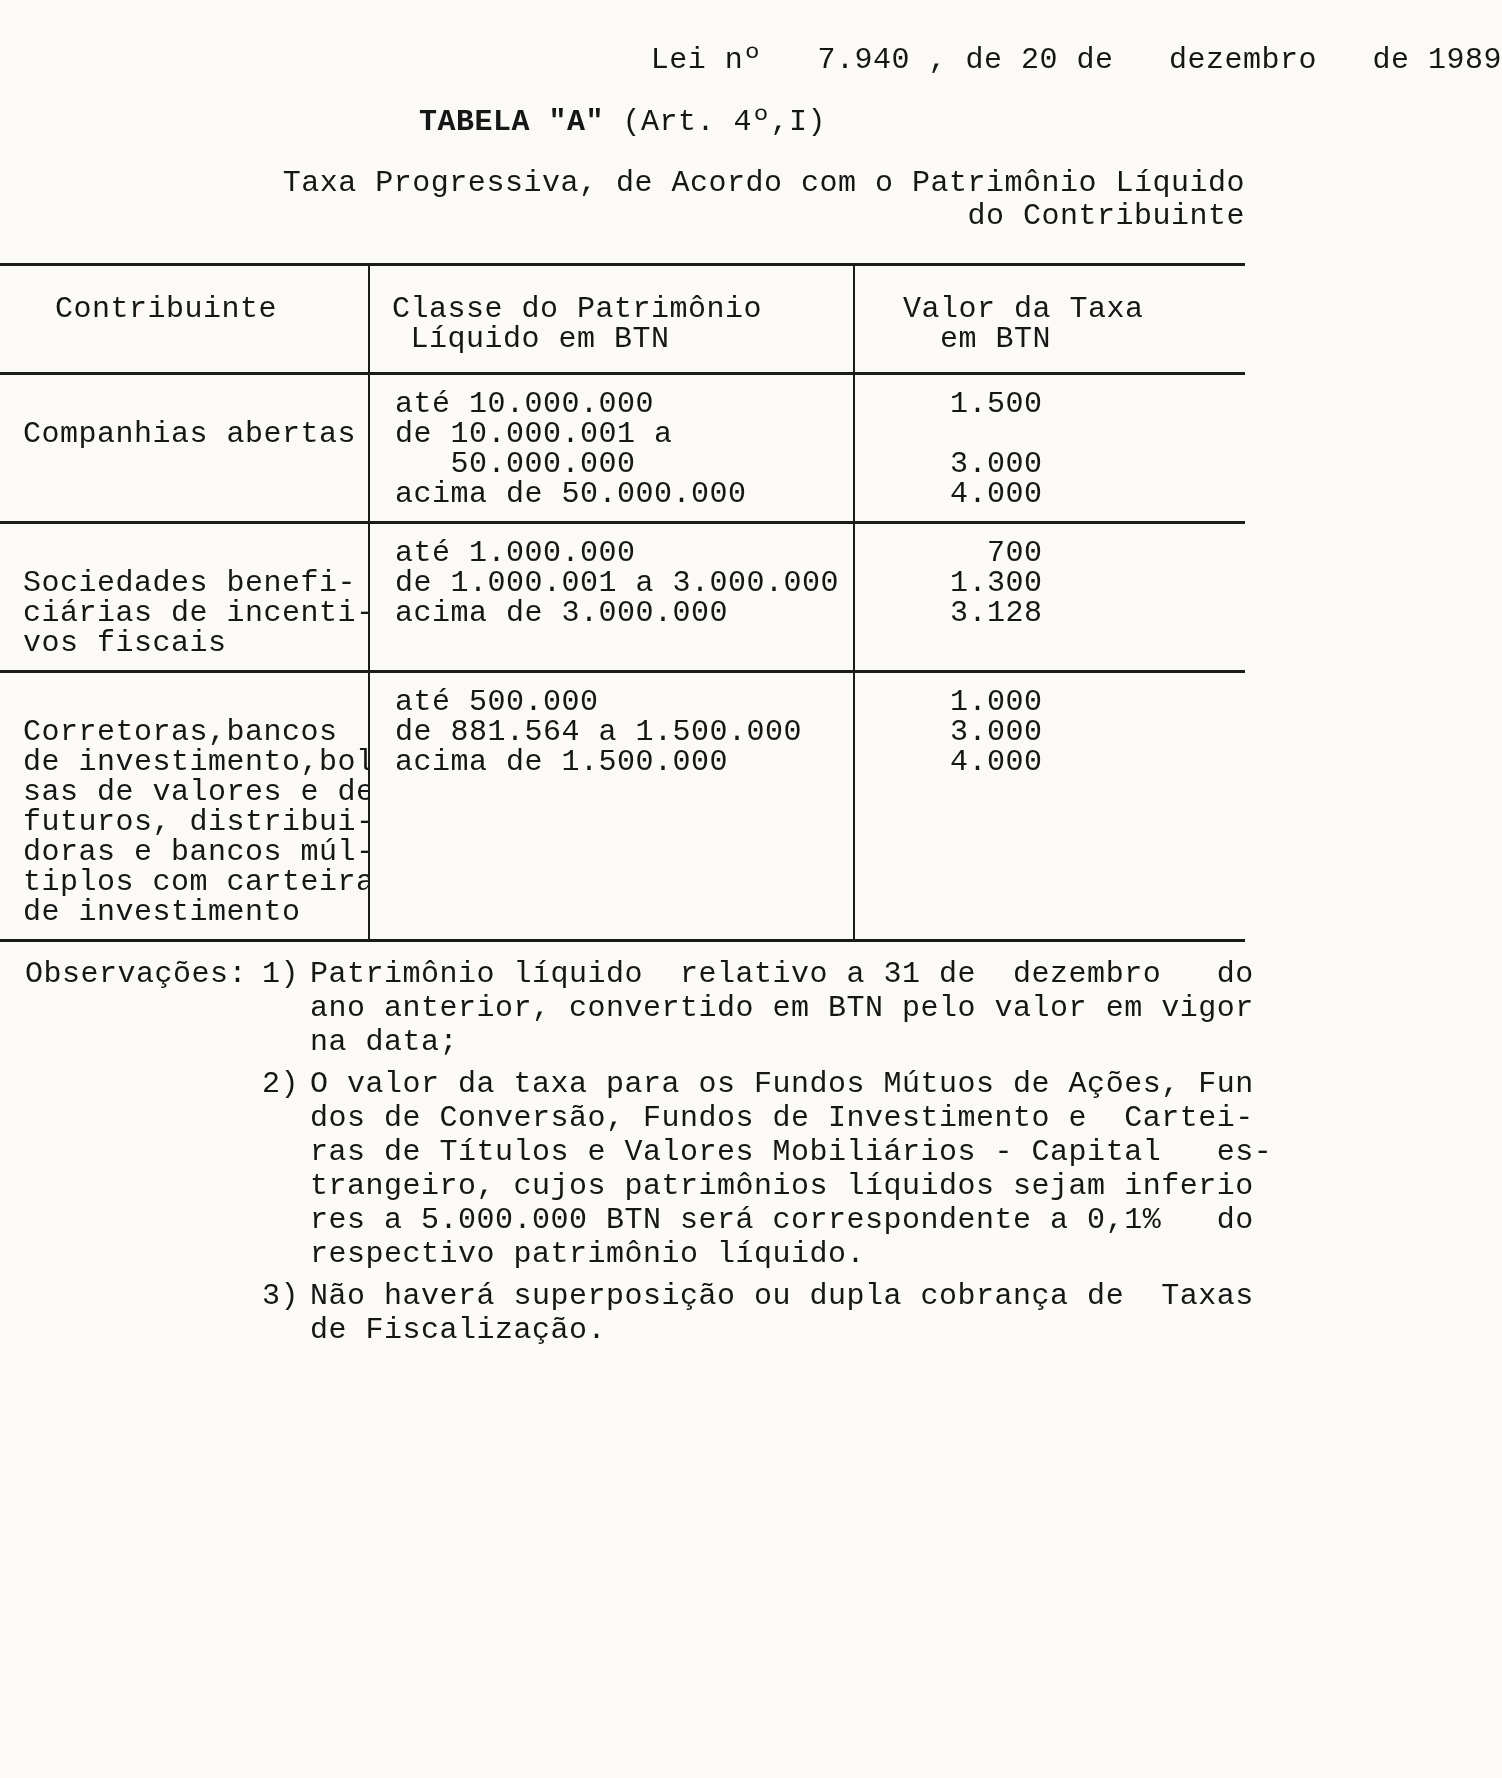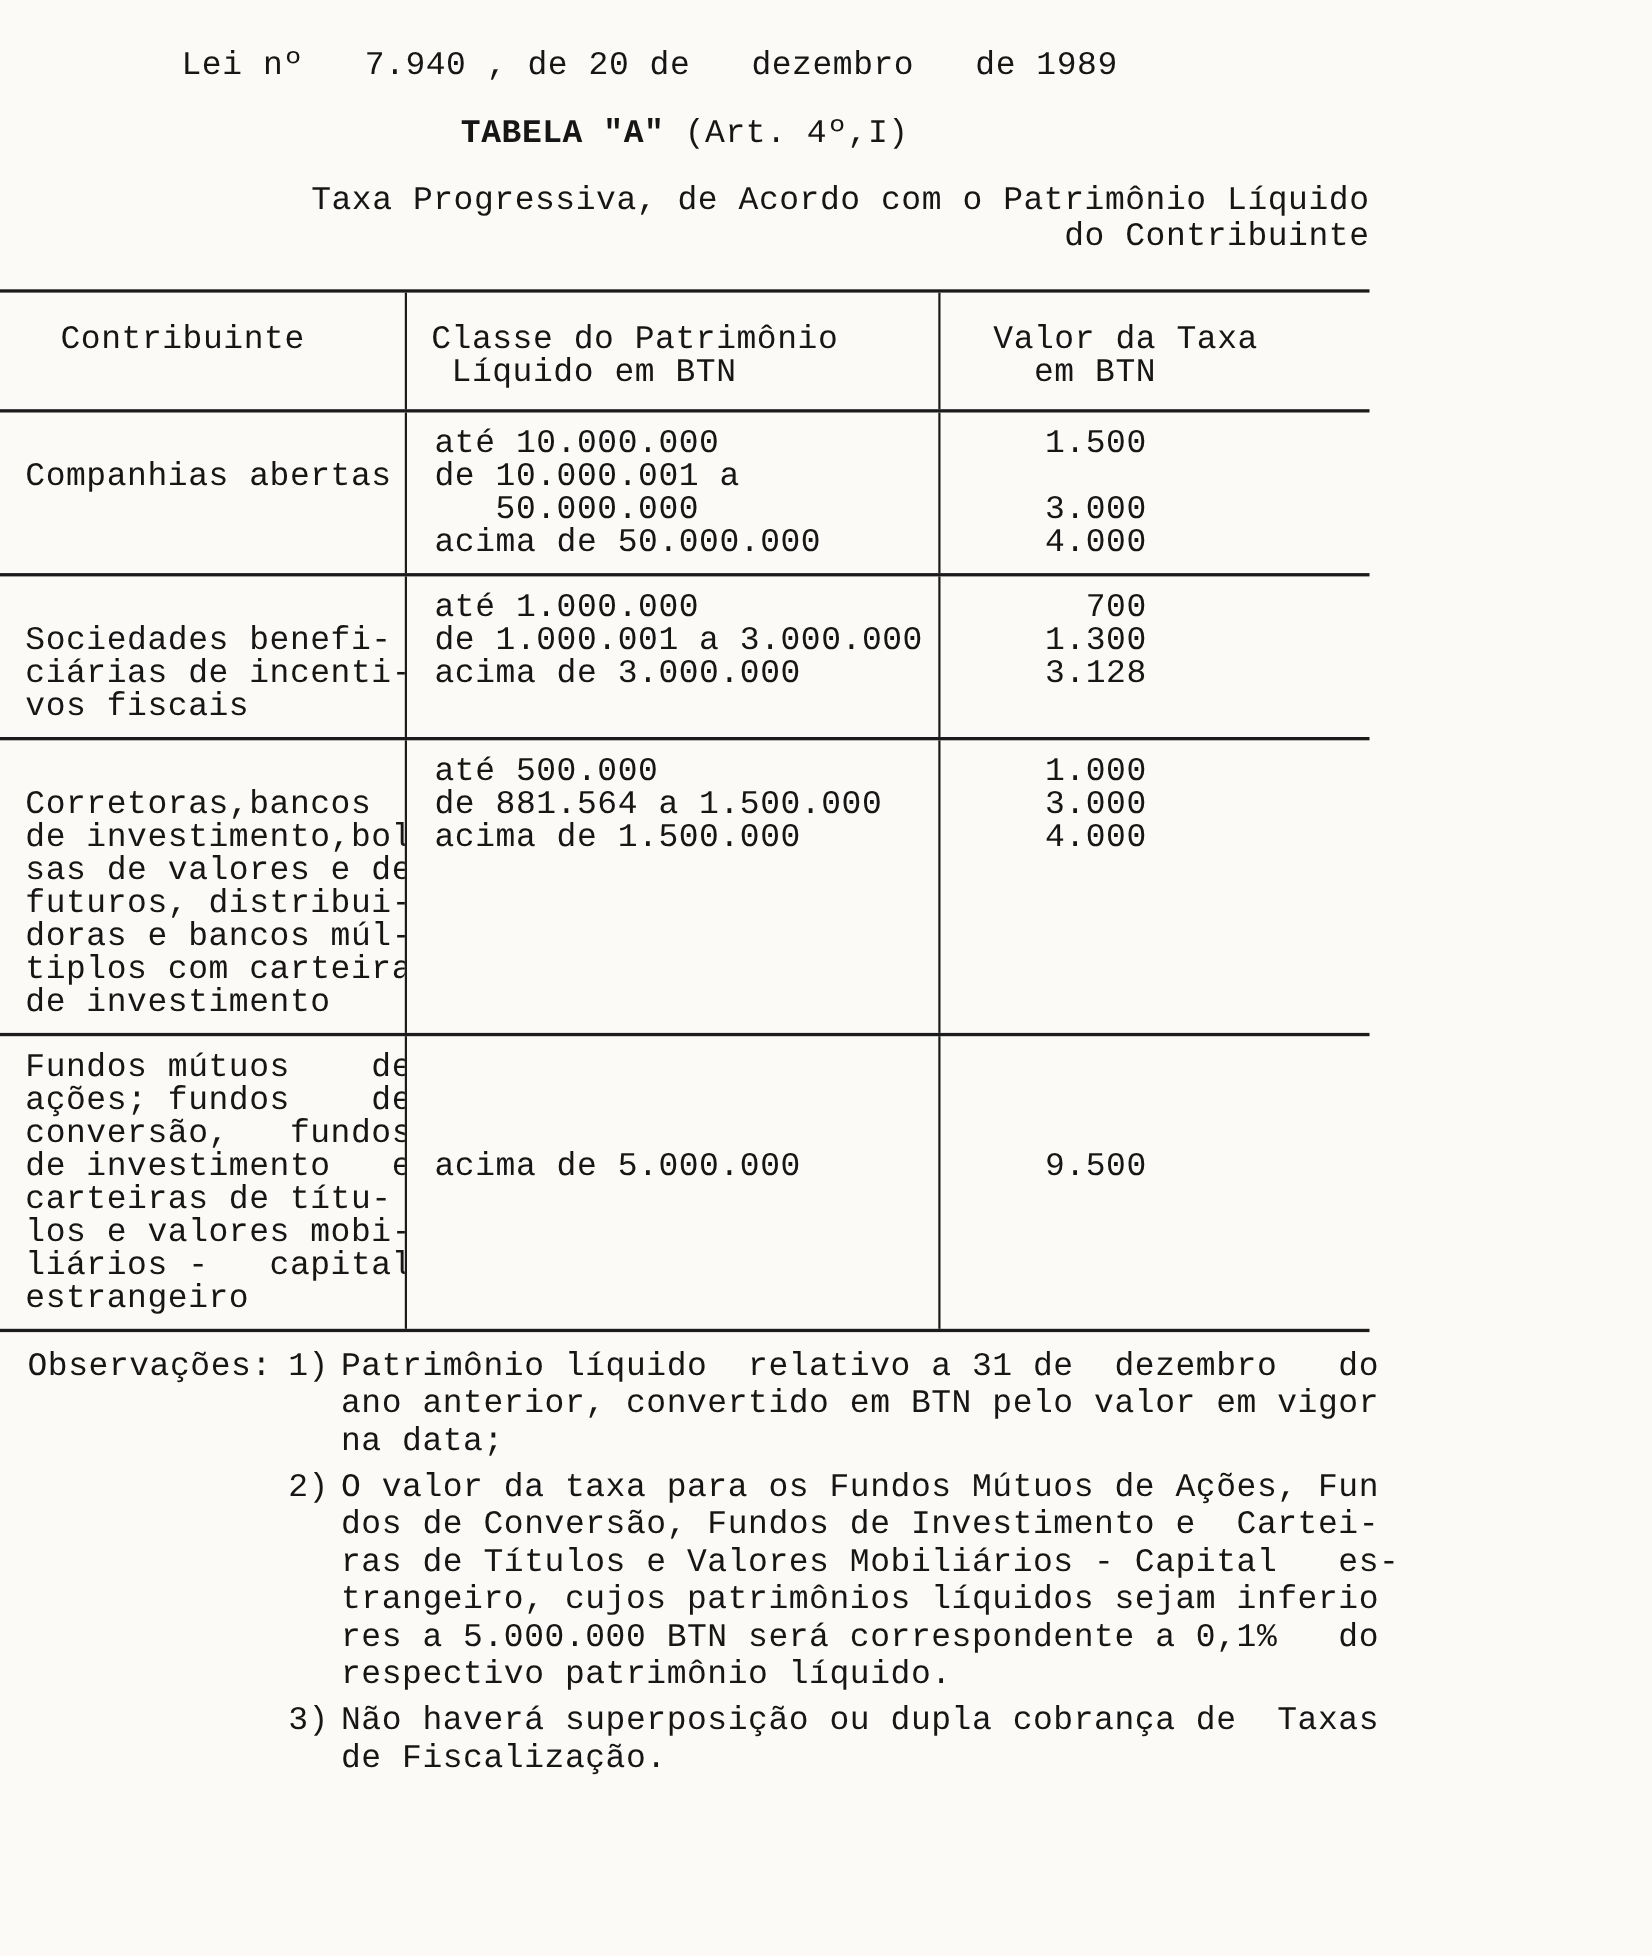--- a/index.html
+++ b/index.html
@@ -18,22 +18,22 @@
     line-height: 30px;
     letter-spacing: 0.5px;
     overflow: hidden;
   }
   .content {
     padding-top: 45px;
   }
 
   
   .law-line {
-    margin-left: 165px;
     white-space: pre;
+    text-align: right;
   }
   .table-title {
     width: 1245px;
     text-align: center;
     margin-top: 32px;
     white-space: pre;
   }
   .table-title .bold { font-weight: bold; }
   .subtitle {
     width: 1245px;
@@ -139,38 +139,20 @@
 tiplos com carteira
 de investimento</div>
         <div class="cell c2">até 500.000
 de 881.564 a 1.500.000
 acima de 1.500.000</div>
         <div class="cell c3">1.000
 3.000
 4.000</div>
       </div>
 
-      <div class="trow">
-        <div class="cell c1">Fundos mútuos    de
-ações; fundos    de
-conversão,   fundos
-de investimento   e
-carteiras de títu-
-los e valores mobi-
-liários -   capital
-estrangeiro</div>
-        <div class="cell c2">
-
-
-acima de 5.000.000</div>
-        <div class="cell c3">
-
-
-9.500</div>
-      </div>
 
     </div>
 
     <div class="obs">
 
       <div class="obs-row">
         <div class="obs-label">Observações:</div>
         <div class="obs-num">1)</div>
         <div class="obs-text">Patrimônio líquido  relativo a 31 de  dezembro   do
 ano anterior, convertido em BTN pelo valor em vigor

